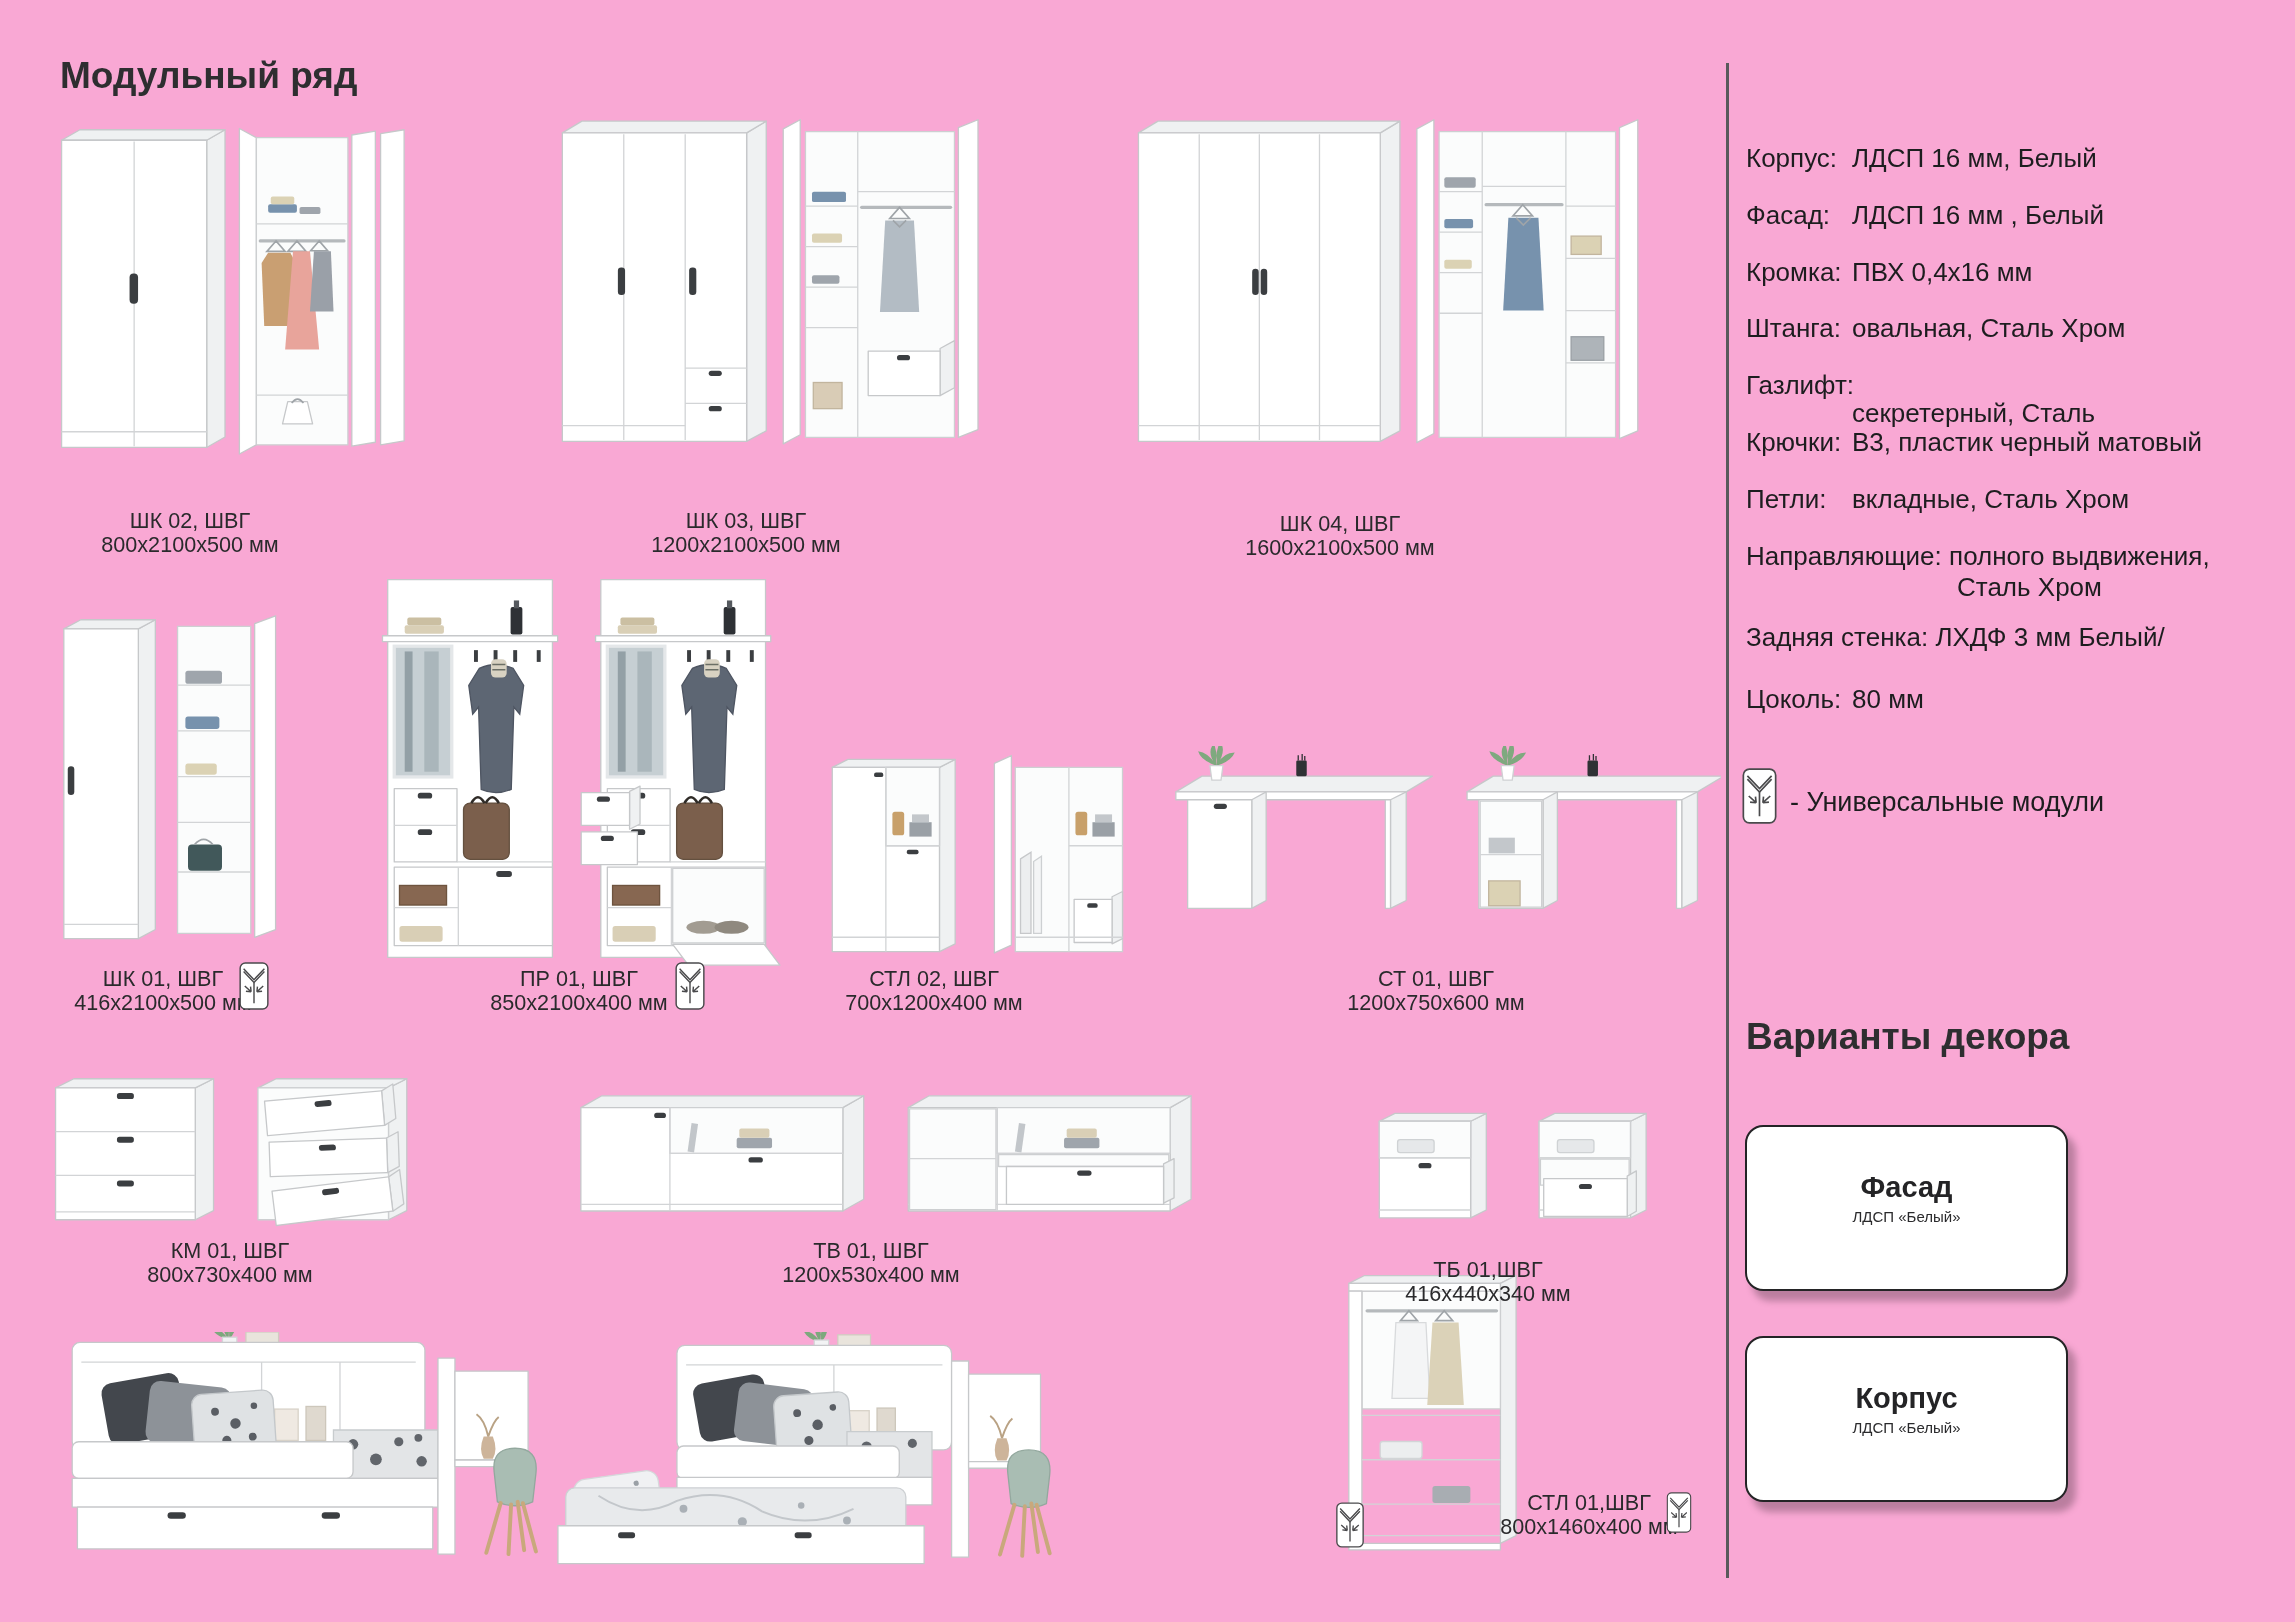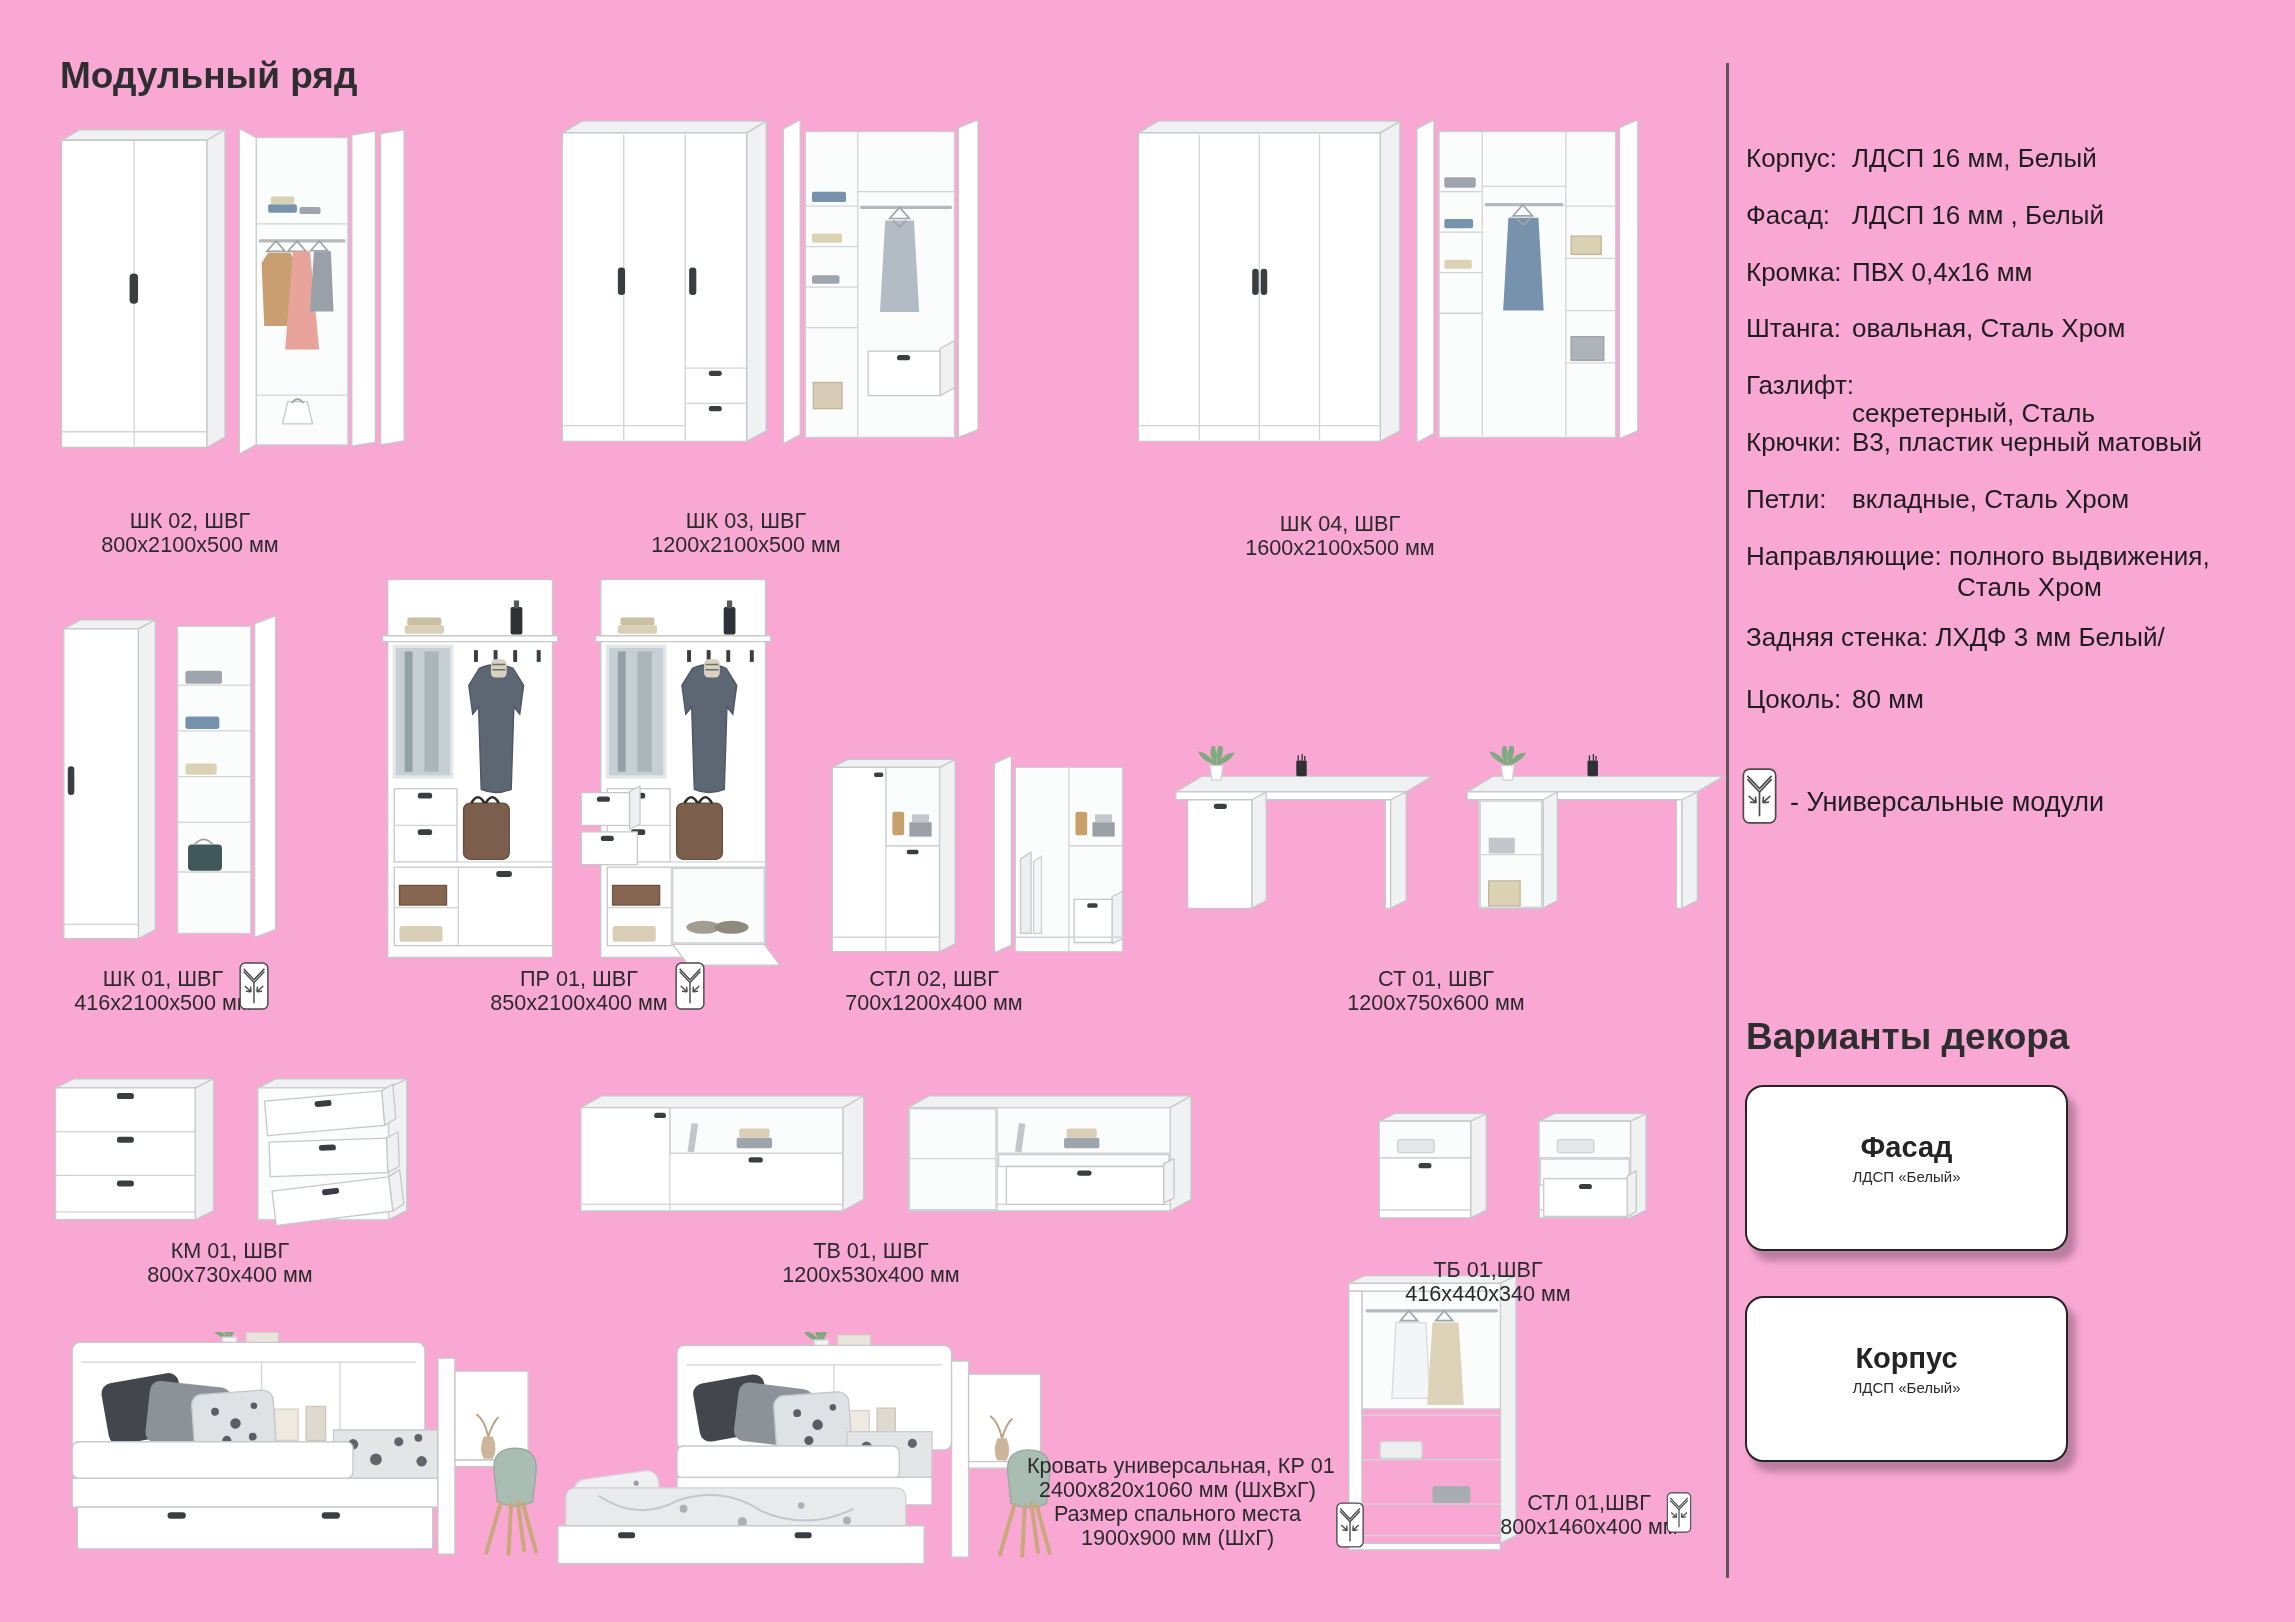--- a/index.html
+++ b/index.html
@@ -7,21 +7,21 @@
         font-family:"Liberation Sans",sans-serif;color:#2b2b2b;}
   .h1{position:absolute;font-size:37px;font-weight:bold;color:#2e2e30;white-space:nowrap;}
   .divider{position:absolute;background:#59595b;}
   .sr{position:absolute;font-size:26px;color:#1d1d1f;white-space:nowrap;}
   .sl{position:absolute;left:1746px;font-size:26px;color:#1d1d1f;white-space:nowrap;}
   .sv{position:absolute;left:1852px;font-size:26px;color:#1d1d1f;white-space:nowrap;}
   .lbl{position:absolute;text-align:center;font-size:21.6px;line-height:24px;color:#2a2a2c;white-space:nowrap;}
   .uni{position:absolute;}
   .note{position:absolute;font-size:27px;color:#1d1d1f;white-space:nowrap;}
   .card{position:absolute;left:1745px;width:319px;height:162px;background:#fff;border:2px solid #242426;
-        border-radius:18.3px;box-shadow:7.9px 9.2px 7.9px rgba(0,0,0,0.25);text-align:center;}
+        border-radius:18.3px;box-shadow:7.9px 9.2px 7.9px rgba(0,0,0,0.25);text-align:center;margin-top:40px;}
   .card .ct{margin-top:44px;font-size:29px;font-weight:bold;color:#242426;}
   .card .cs{margin-top:3.9px;font-size:15px;color:#2a2a2c;}
   .furn{position:absolute;}
   
   .fw{fill:#ffffff;stroke:#c6c8ca;stroke-width:2;stroke-linejoin:round;}
   .fs{fill:#eff1f2;stroke:#c6c8ca;stroke-width:2;stroke-linejoin:round;}
   .fi{fill:#fbfcfc;stroke:#cdcfd1;stroke-width:2;stroke-linejoin:round;}
   .fl{fill:none;stroke:#d2d4d6;stroke-width:2;}
   .fh{fill:#3b3e41;stroke:none;}
   .rod{fill:none;stroke:#b5b9bc;stroke-width:5;stroke-linecap:round;}
@@ -571,26 +571,20 @@
     <div>800х730х400 мм</div>
   </div>
   <div class="lbl" style="left:773px;top:1239px;width:196px;">
     <div>ТВ 01, ШВГ</div>
     <div>1200х530х400 мм</div>
   </div>
   <div class="lbl" style="left:1390px;top:1239px;width:196px;margin-top:19px;">
     <div>ТБ 01,ШВГ</div>
     <div>416х440х340 мм</div>
   </div>
-  <div class="lbl" style="left:1027px;top:1454px;width:301px;">
-    <div>Кровать универсальная, КР 01</div>
-    <div>2400х820х1060 мм (ШхВхГ)</div>
-    <div>Размер спального места</div>
-    <div>1900х900 мм (ШхГ)</div>
-  </div>
   <svg class="uni" style="left:1335px;top:1502px;" width="30" height="46" viewBox="0 0 52 84">
       <use href="#uni"></use>
     </svg>
   <div class="lbl" style="left:1491px;top:1491px;width:196px;">
     <div>СТЛ 01,ШВГ</div>
     <div>800х1460х400 мм</div>
   </div>
   <svg class="uni" style="left:1662px;top:1492px;" width="34" height="41" viewBox="0 0 52 84">
       <use href="#uni"></use>
     </svg>

